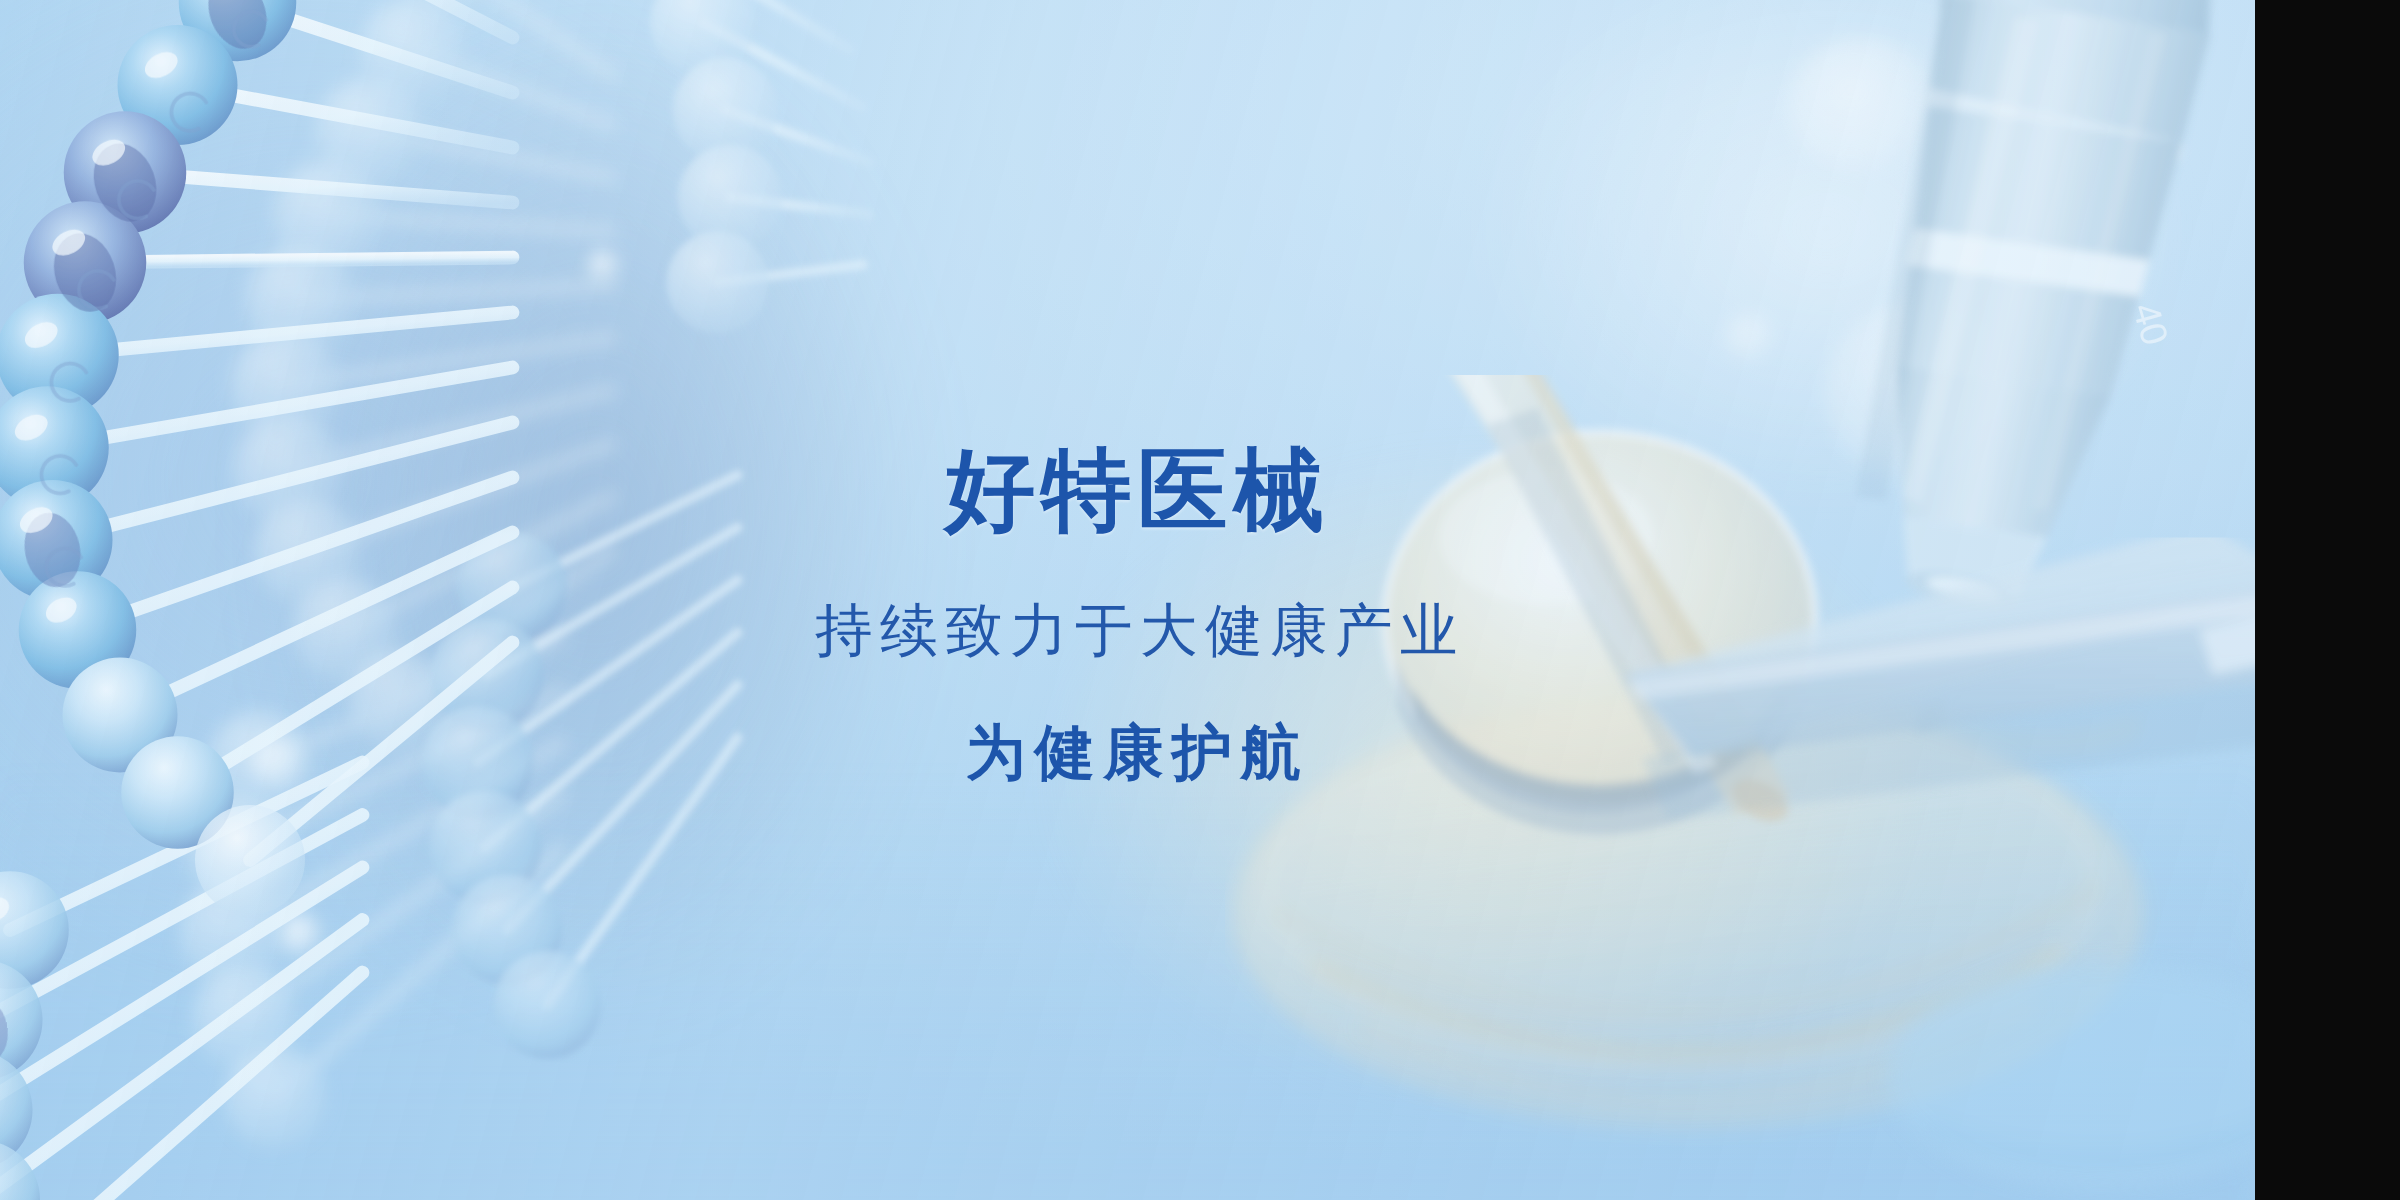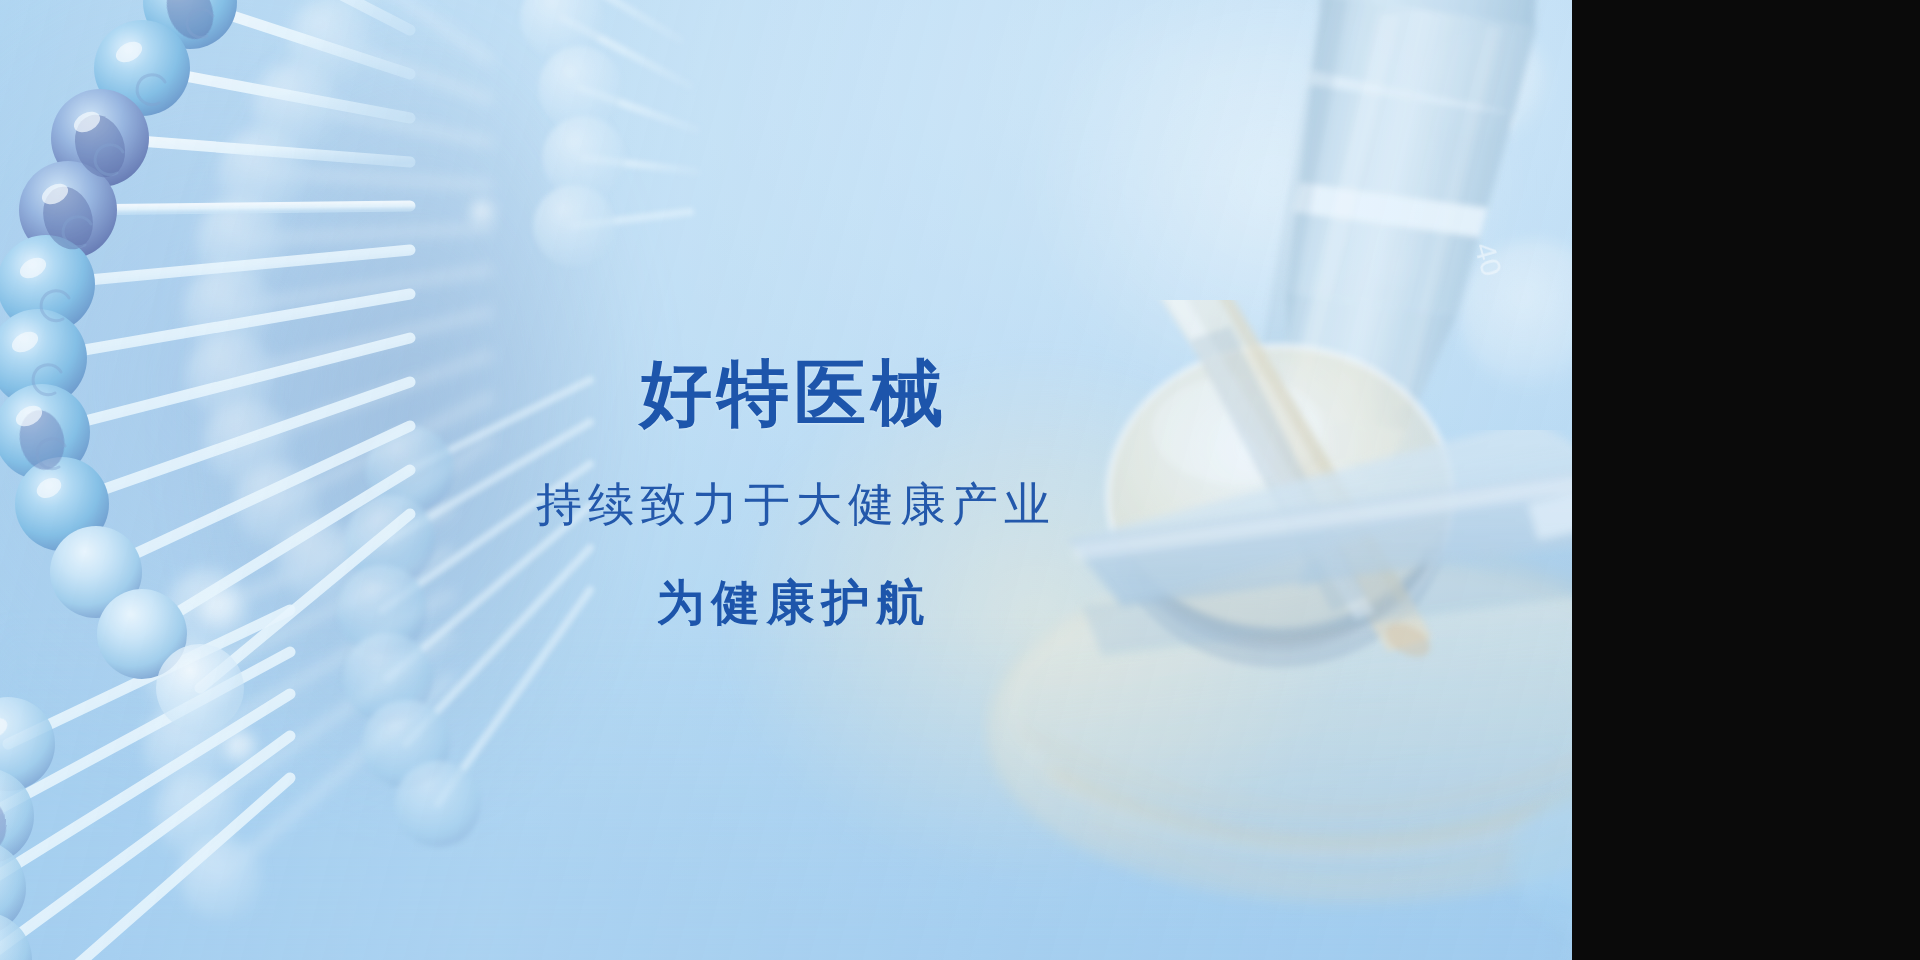--- a/index.html
+++ b/index.html
@@ -1,20 +1,20 @@
 <!DOCTYPE html>
 <html><head>
 <meta charset="utf-8">
 <style>
   html,body{margin:0;padding:0;background:#0a0a0a;}
   *{box-sizing:border-box;}
 
   #banner{
     position:relative;
-    width:1572px;
+    width:1804px;
     height:960px;
     overflow:hidden;
     font-family:"Liberation Sans","DejaVu Sans",sans-serif;
     background:#bfdcf2;
   }
 
   
   .bg-base{
     position:absolute; inset:0;
     background:

